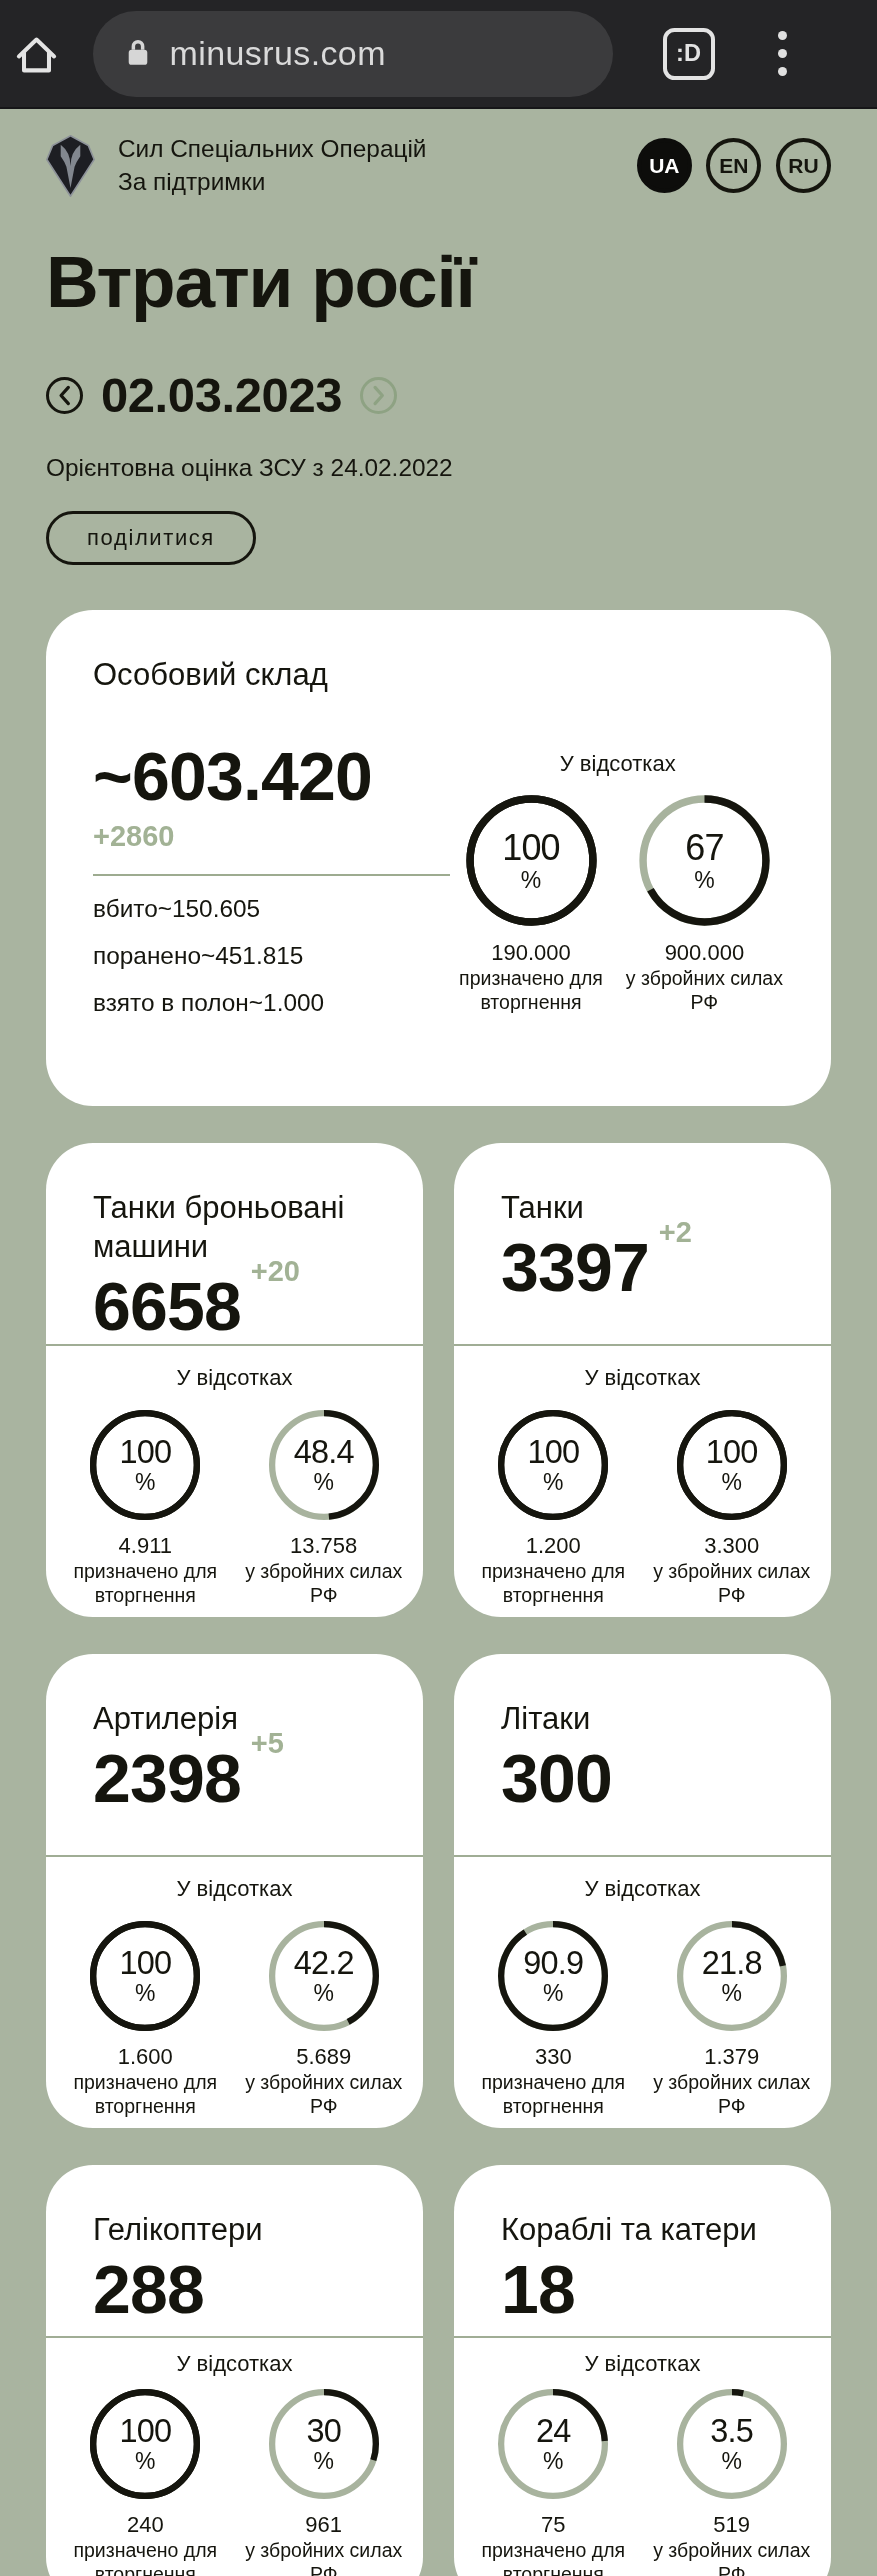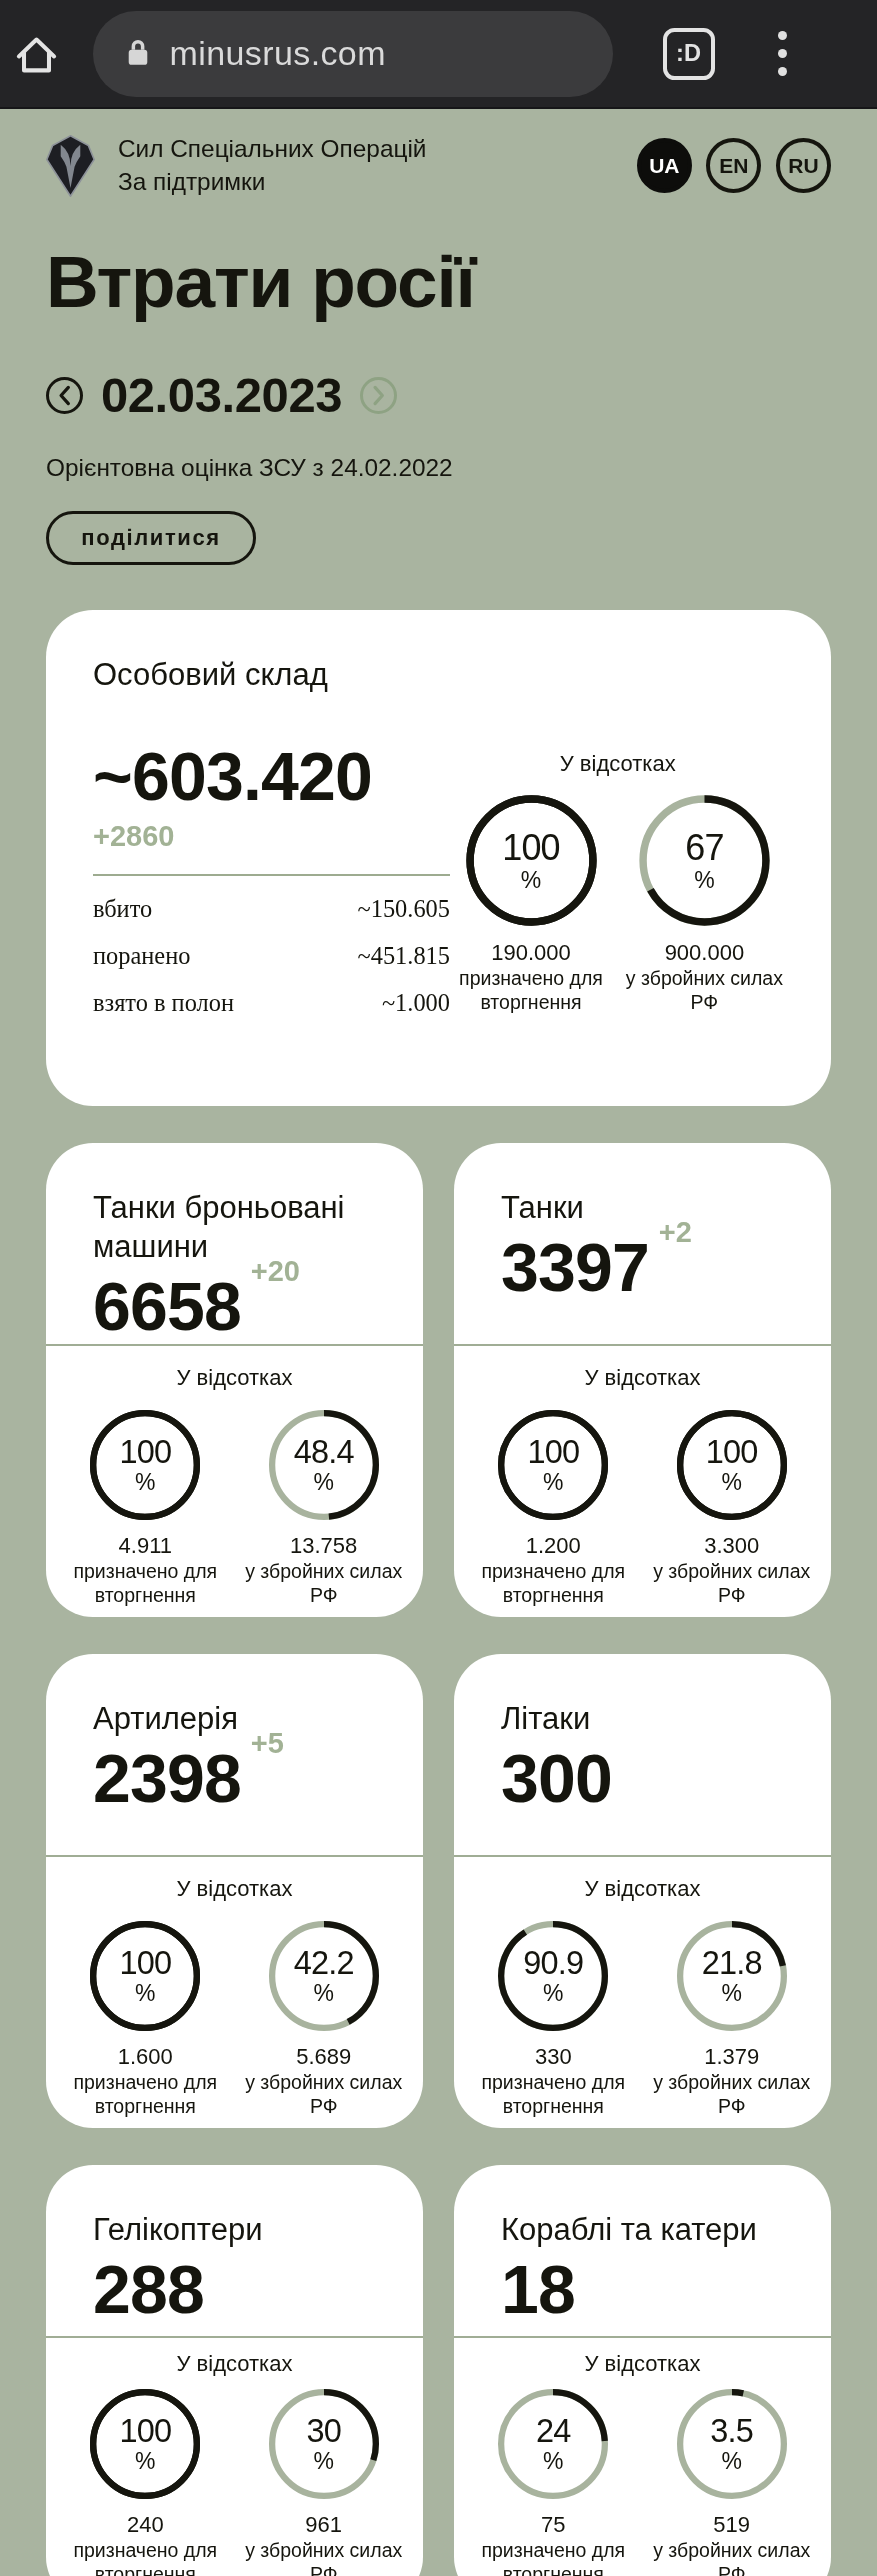--- a/index.html
+++ b/index.html
@@ -48,35 +48,35 @@
   .nav-circle{
     width:37px;height:37px;border-radius:50%;border:3.2px solid #15150e;box-sizing:border-box;
     display:flex;align-items:center;justify-content:center;cursor:pointer;background:transparent;padding:0;
   }
   .nav-circle svg{width:14.6px;height:21px;}
   .nav-circle.disabled{border-color:#8ea283;}
   .date-text{font-size:49px;font-weight:600;letter-spacing:-0.4px;padding:0 4.9px;}
   .subtitle{margin-top:31px;font-size:24.4px;font-weight:500;}
   .share-btn{
     margin-top:29px;width:210px;height:54px;border:3.2px solid #15150e;border-radius:29px;
-    background:transparent;font-family:inherit;font-size:22px;font-weight:700;letter-spacing:1.6px;
+    background:transparent;font-family:inherit;font-size:22px;font-weight:400;letter-spacing:1.6px;
     color:#15150e;display:flex;align-items:center;justify-content:center;cursor:pointer;
   }
   
   .cards{margin-top:45px;display:grid;grid-template-columns:1fr 1fr;column-gap:31px;row-gap:37px;}
   .card{background:#fff;border-radius:47px;box-sizing:border-box;}
   .card.big{grid-column:1 / 3;height:496px;display:flex;padding:45px 47px 0;}
   .big-left{width:357px;flex:none;}
   .card-title{font-size:31px;font-weight:500;line-height:39px;margin:0;}
   .big-num{font-size:68px;font-weight:600;letter-spacing:-0.8px;line-height:.95;white-space:nowrap;}
   .big .big-num{margin-top:50px;}
   .delta-line{margin-top:11.4px;font-size:29px;font-weight:600;color:#a2b295;}
   .big-divider{margin-top:21px;height:1.6px;background:#9dab90;width:100%;}
   .stats{margin-top:19.5px;}
-  .stat-row{display:flex;justify-content:space-between;font-size:24.4px;font-weight:500;margin-bottom:18.7px;font-family:Liberation Serif, serif;}
+  .stat-row{display:flex;font-size:24.4px;font-weight:500;margin-bottom:18.7px;}
   .big-right{flex:1;display:flex;flex-direction:column;align-items:center;}
   .big-right .pct-header{margin-top:96px;}
   .pct-header{font-size:22px;font-weight:500;text-align:center;}
   .circles{display:flex;justify-content:center;gap:11.4px;margin-top:16.2px;}
   .circle-block{width:167px;text-align:center;}
   .big .circle-block{width:162px;}
   .ring-wrap{position:relative;width:114px;height:114px;margin:0 auto;}
   .big .ring-wrap{width:135px;height:135px;}
   .ring{width:100%;height:100%;display:block;}
   .ring circle{fill:none;stroke-width:5.5;}

